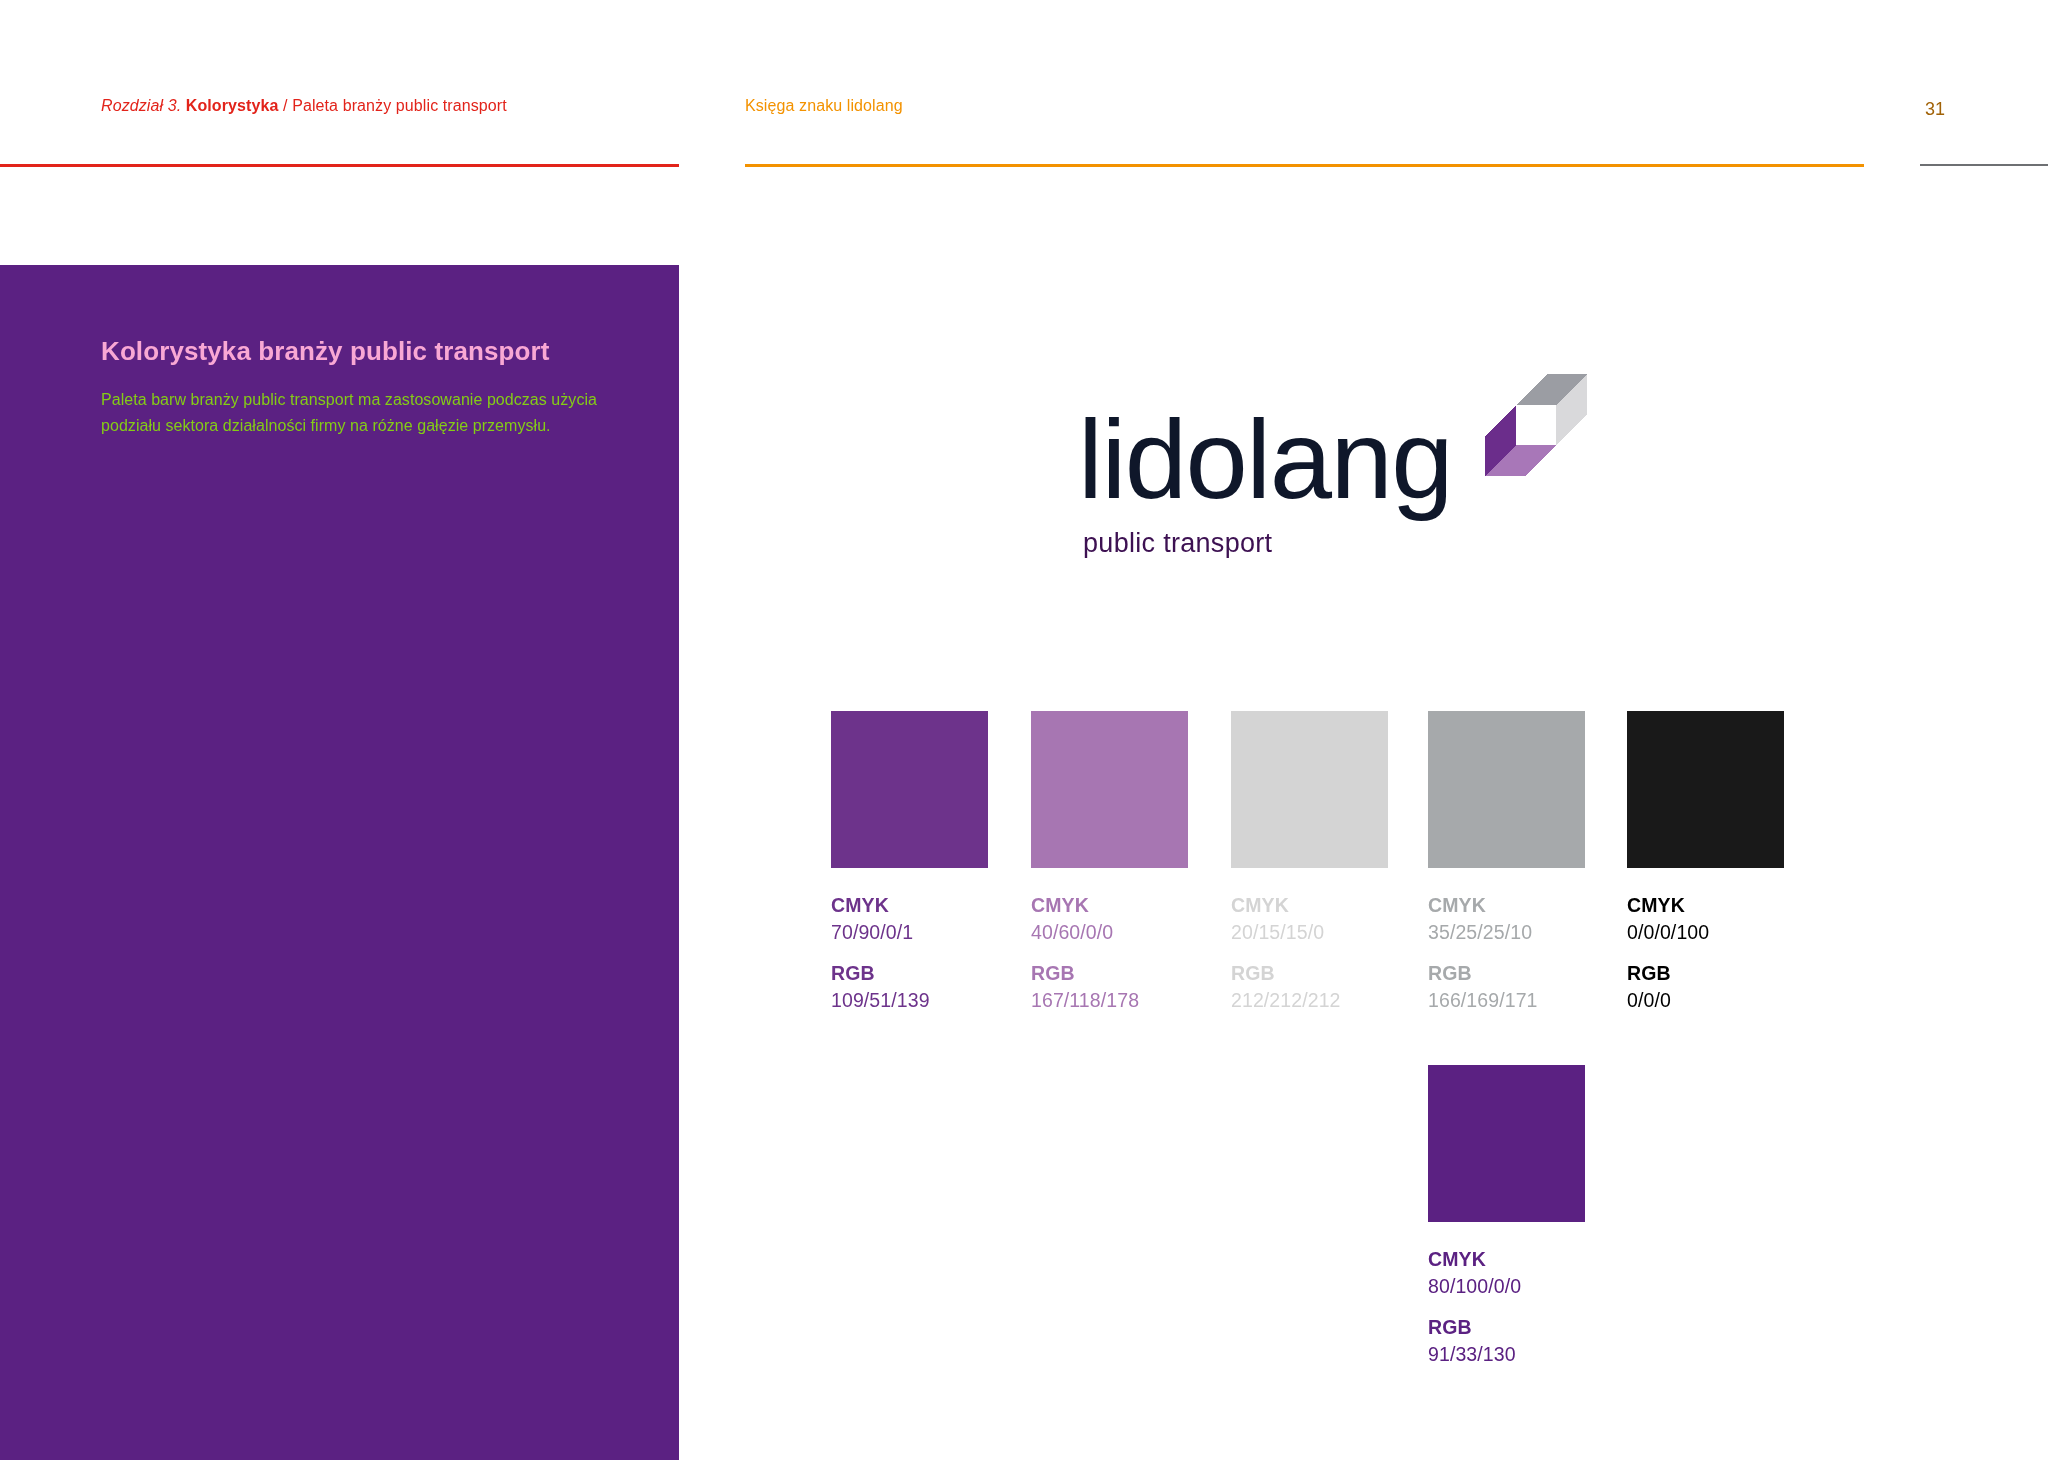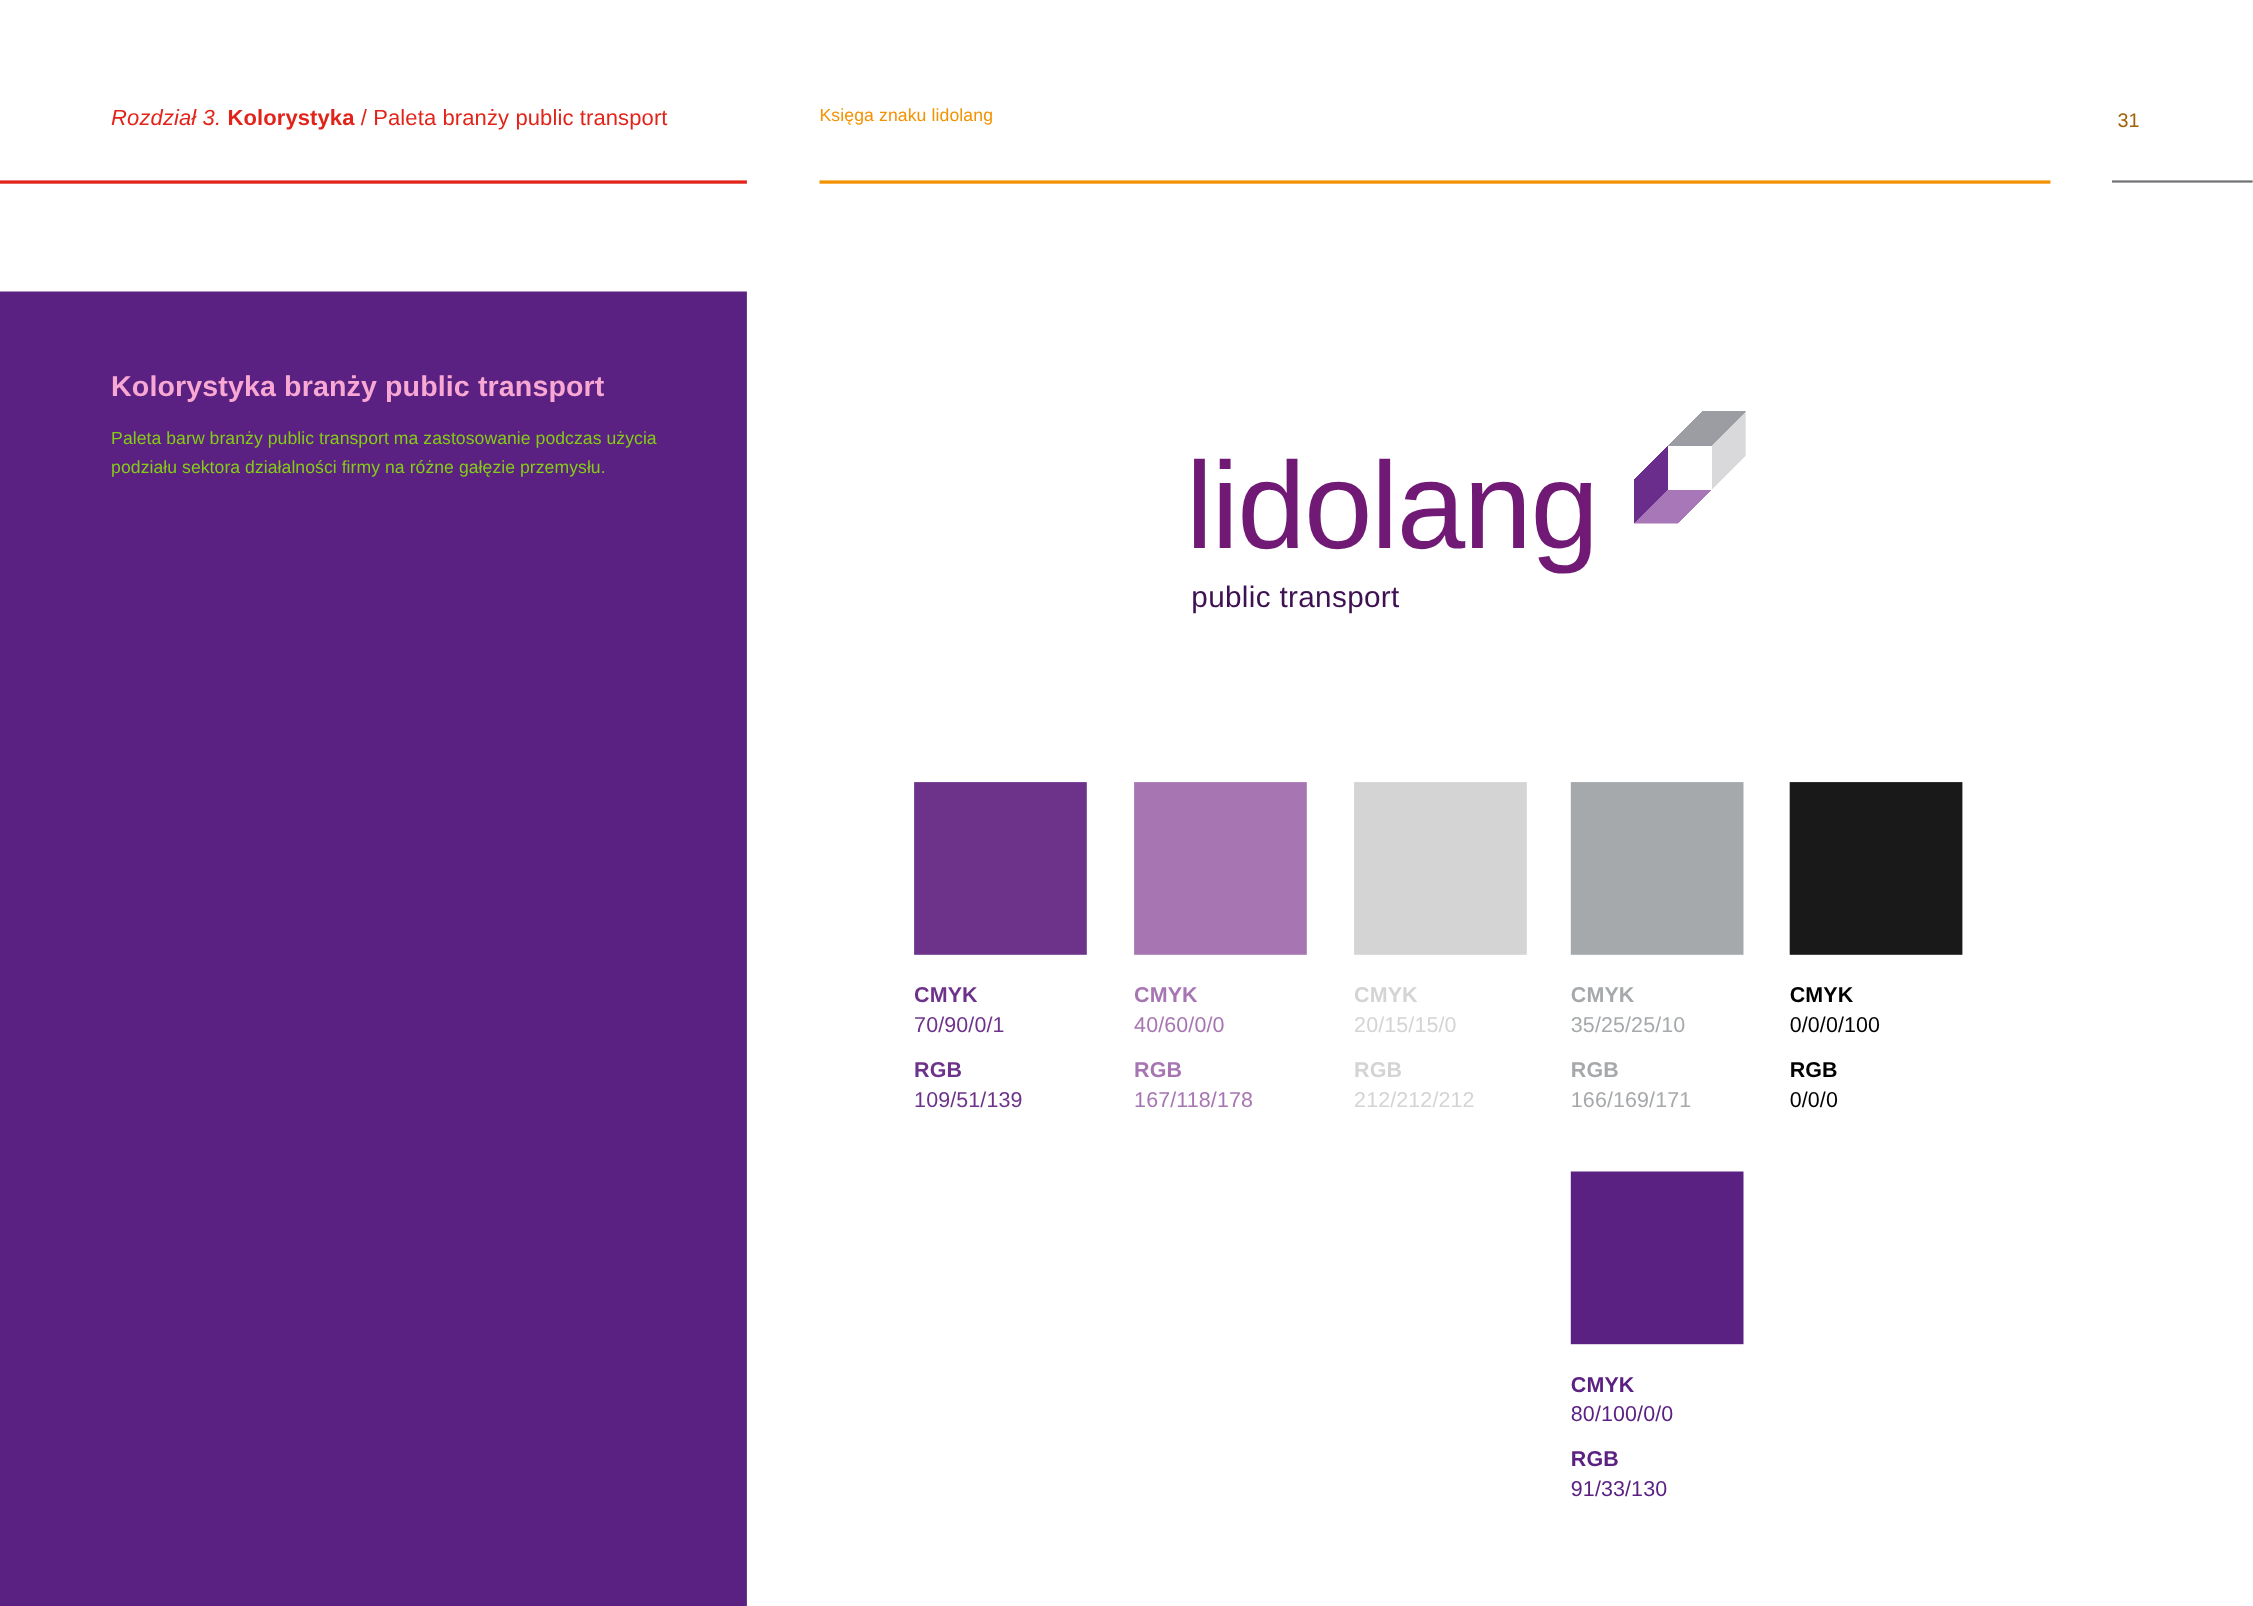--- a/index.html
+++ b/index.html
@@ -21,21 +21,21 @@
   .header {
     position: absolute;
     top: 0; left: 0;
     width: 2048px;
     height: 170px;
   }
   .hdr-left-text {
     position: absolute;
     left: 101px;
     top: 97px;
-    font-size: 20px;
+    font-size: 16px;
     color: #E2231A;
     white-space: nowrap;
     letter-spacing: 0.1px;
   }
   .hdr-chapter {
     font-style: italic;
     font-weight: 400;
   }
   .hdr-section {
     font-weight: 700;
@@ -130,21 +130,21 @@
     top: 372px;
     width: 500px;
     height: 200px;
   }
   .logo-wordmark {
     position: absolute;
     left: 0;
     top: 32px;
     font-size: 112px;
     font-weight: 400;
-    color: #701a75;
+    color: #0f172a;
     letter-spacing: -1.5px;
     line-height: 1;
   }
   .logo-tagline {
     position: absolute;
     left: 5px;
     top: 158px;
     font-size: 27px;
     font-weight: 400;
     color: #3D1152;

